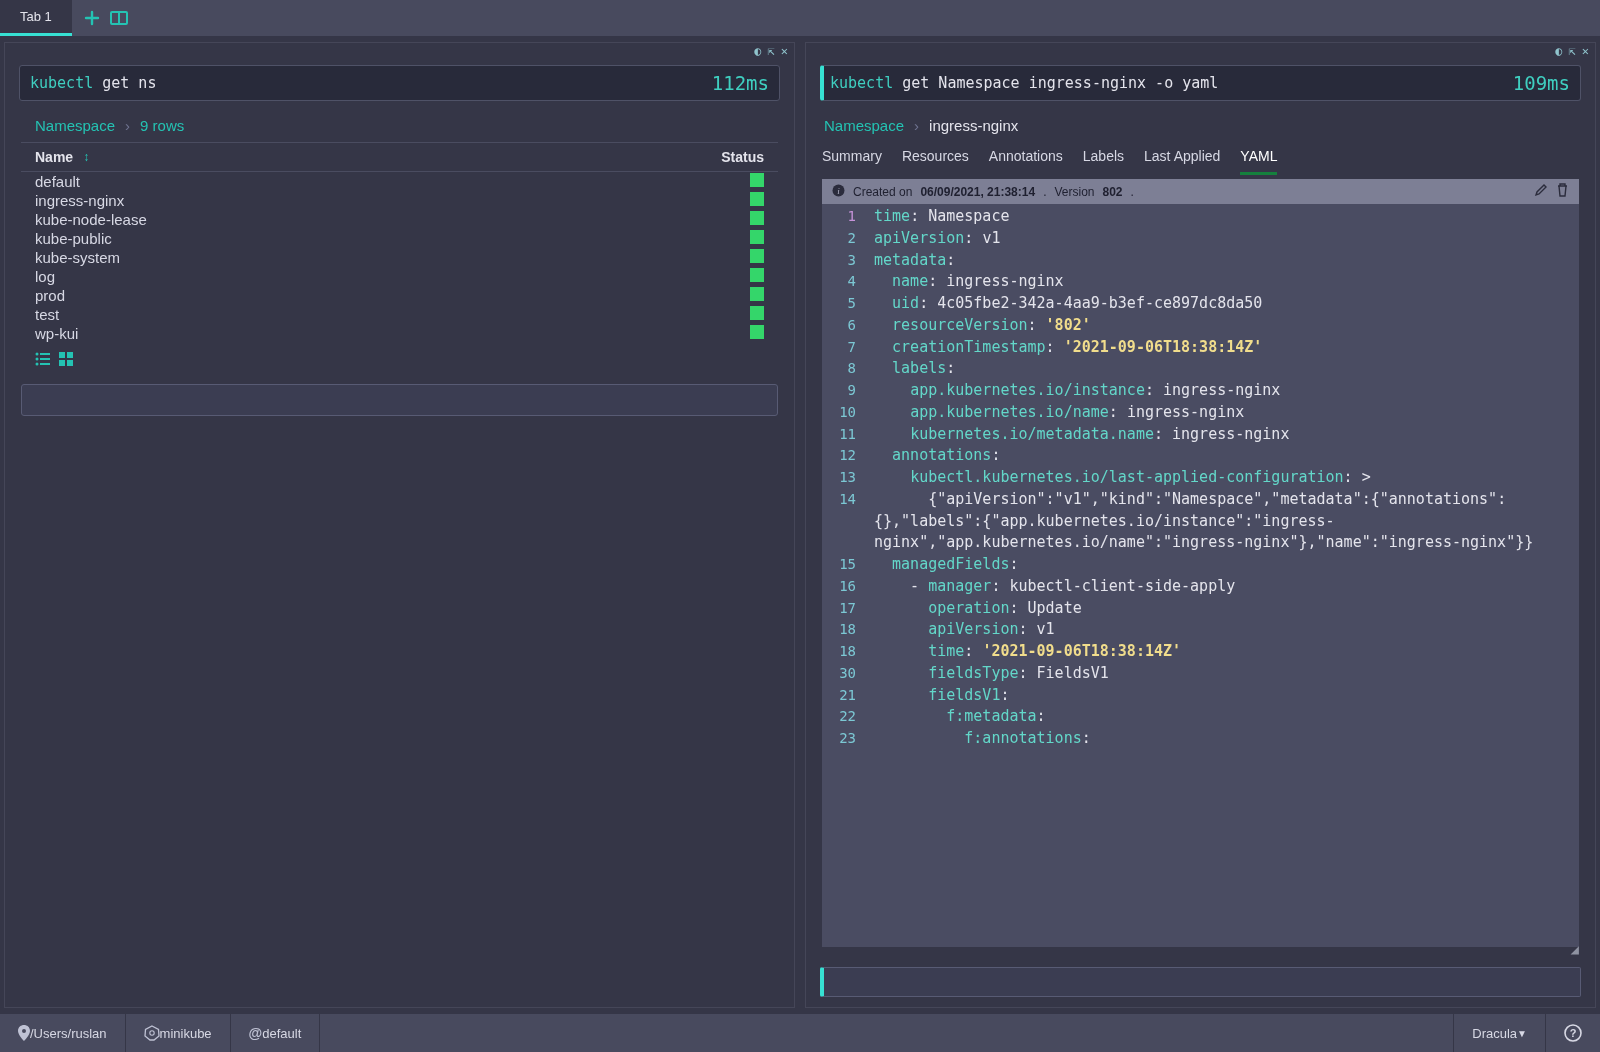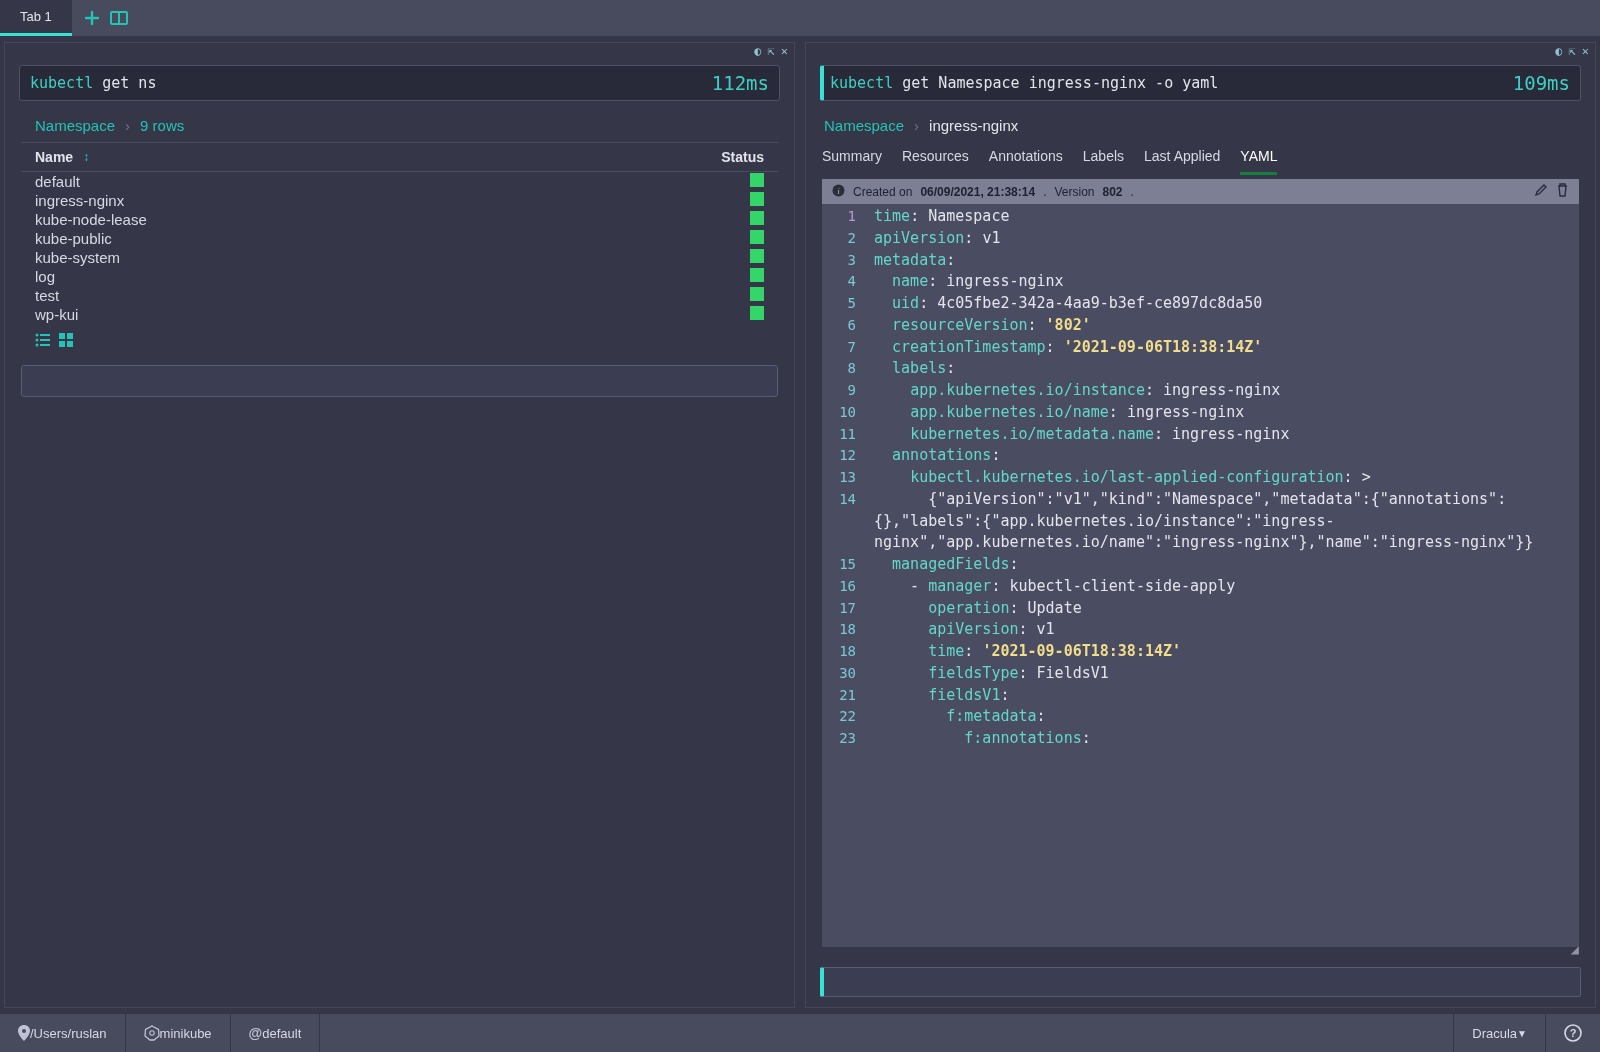--- a/index.html
+++ b/index.html
@@ -253,20 +253,24 @@
           <div class="row">
             <div class="cell-name">kube-public</div>
             <div class="cell-status status-green"></div>
           </div>
           <div class="row">
             <div class="cell-name">kube-system</div>
             <div class="cell-status status-green"></div>
           </div>
           <div class="row">
             <div class="cell-name">log</div>
+            <div class="cell-status status-green"></div>
+          </div>
+          <div class="row">
+            <div class="cell-name">prod</div>
             <div class="cell-status status-green"></div>
           </div>
           <div class="row">
             <div class="cell-name">test</div>
             <div class="cell-status status-green"></div>
           </div>
           <div class="row">
             <div class="cell-name">wp-kui</div>
             <div class="cell-status status-green"></div>
           </div>

